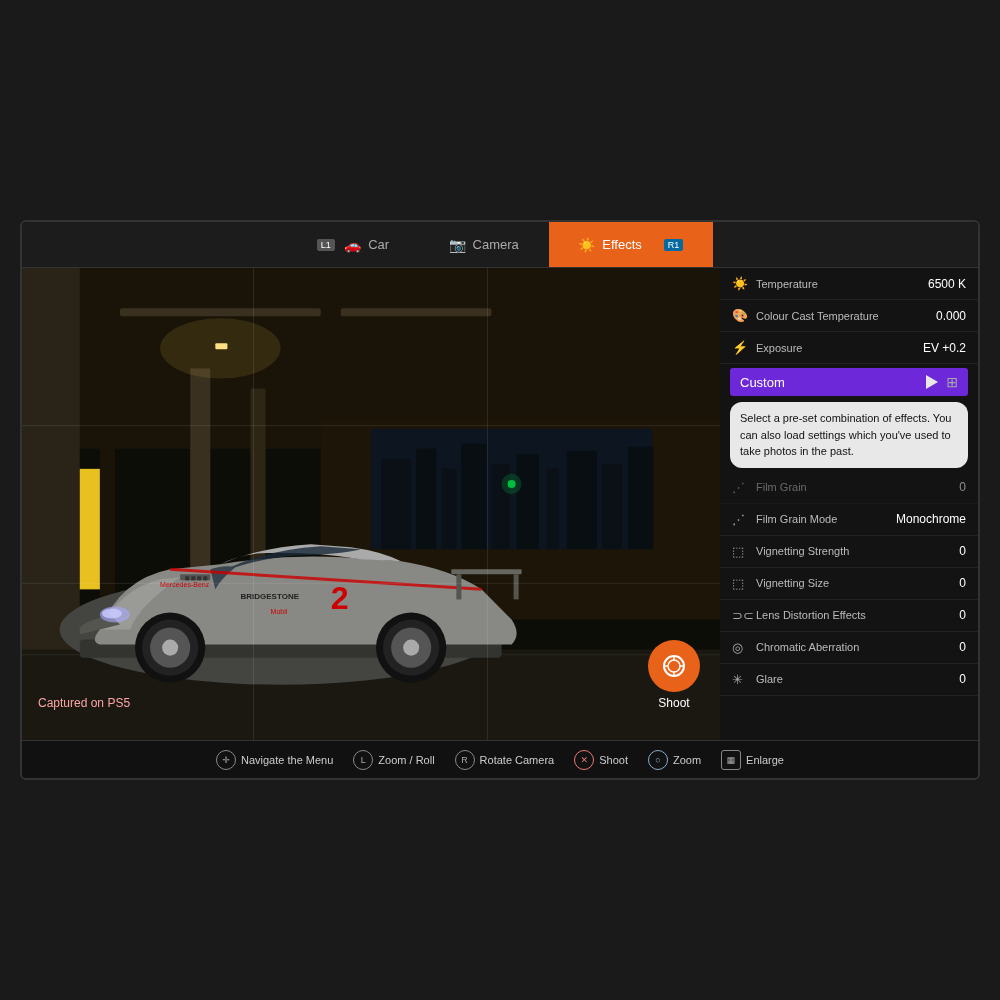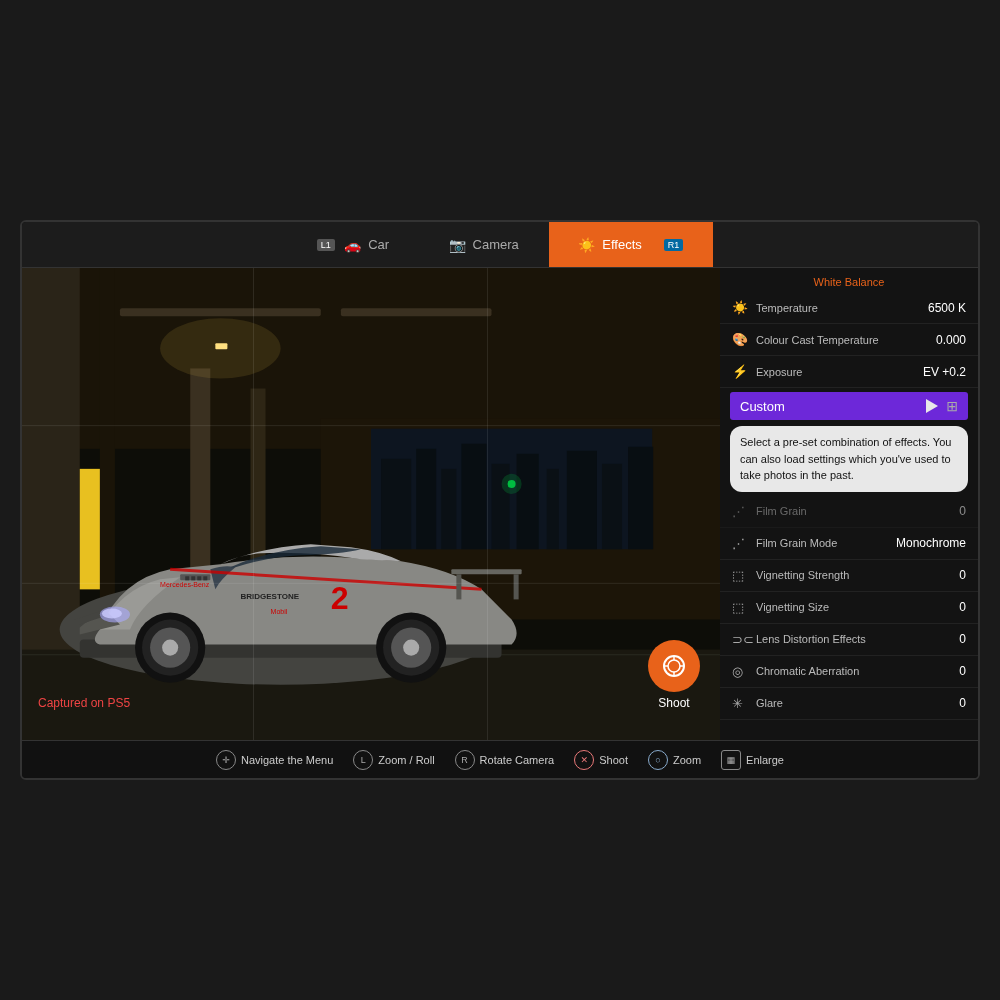--- a/index.html
+++ b/index.html
@@ -102,21 +102,21 @@
     .shoot-label {
       color: #fff;
       font-size: 12px;
     }
 
     
     .captured-text {
       position: absolute;
       bottom: 30px;
       left: 16px;
-      color: #ef4444;
+      color: #fca5a5;
       font-size: 12px;
     }
 
     
     .right-panel {
       width: 258px;
       background: rgba(20,20,20,0.95);
       display: flex;
       flex-direction: column;
       flex-shrink: 0;
@@ -388,21 +388,20 @@
             <circle cx="13" cy="13" r="6" fill="none" stroke="#fff" stroke-width="1.5"></circle>
             <path d="M13,3 L13,7 M13,19 L13,23 M3,13 L7,13 M19,13 L23,13" stroke="#fff" stroke-width="1.5"></path>
           </svg>
         </div>
         <span class="shoot-label">Shoot</span>
       </div>
     </div>
 
     <div class="right-panel">
 
-      <div class="panel-section-header">White Balance</div>
 
       <div class="panel-row">
         <span class="panel-row-icon">☀️</span>
         <span class="panel-row-label">Temperature</span>
         <span class="panel-row-value">6500 K</span>
       </div>
 
       <div class="panel-row">
         <span class="panel-row-icon">🎨</span>
         <span class="panel-row-label">Colour Cast Temperature</span>

